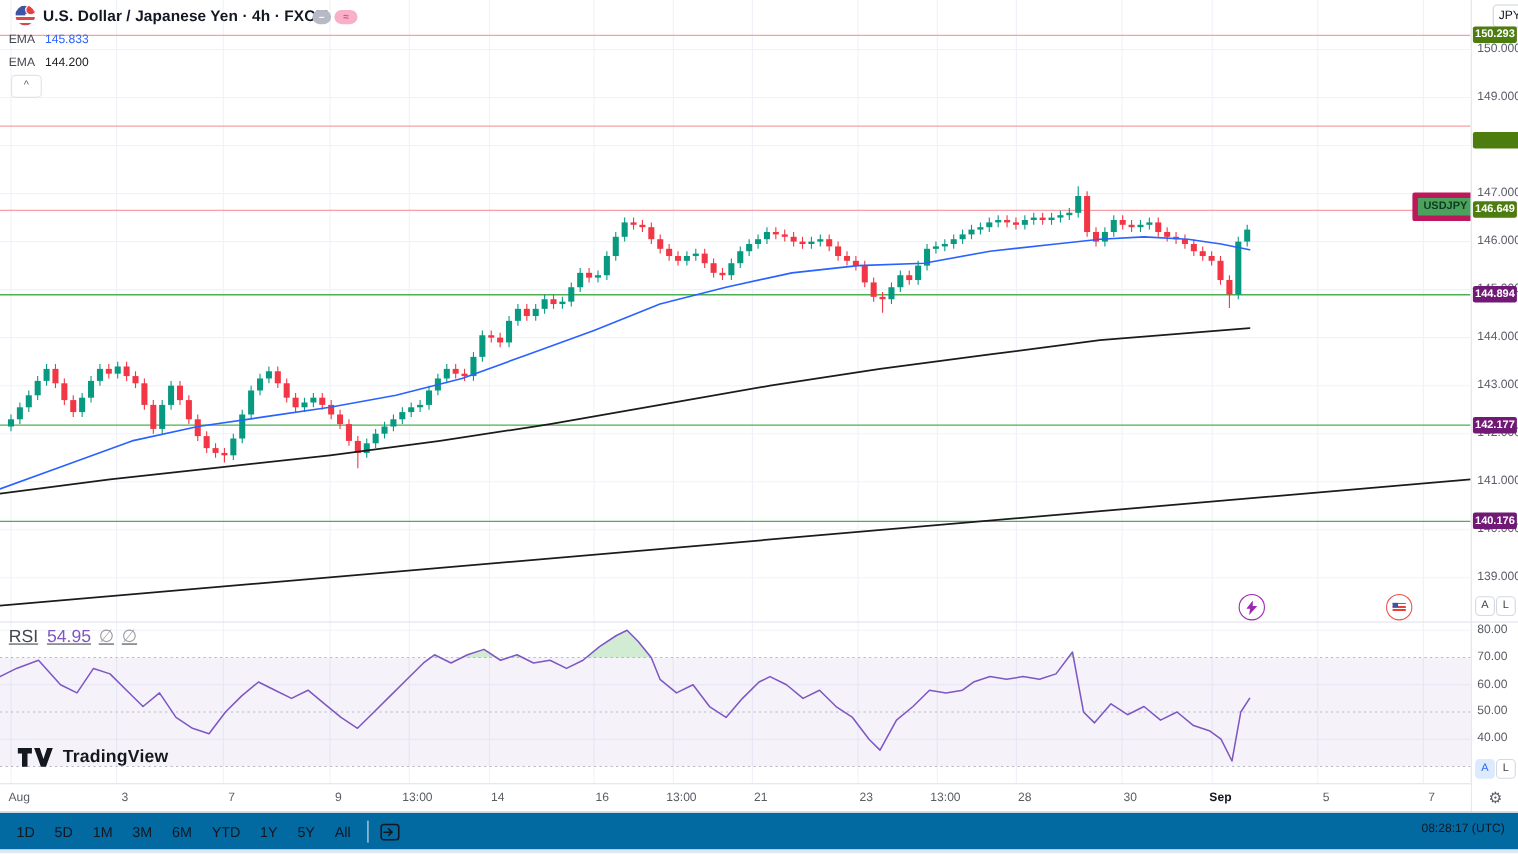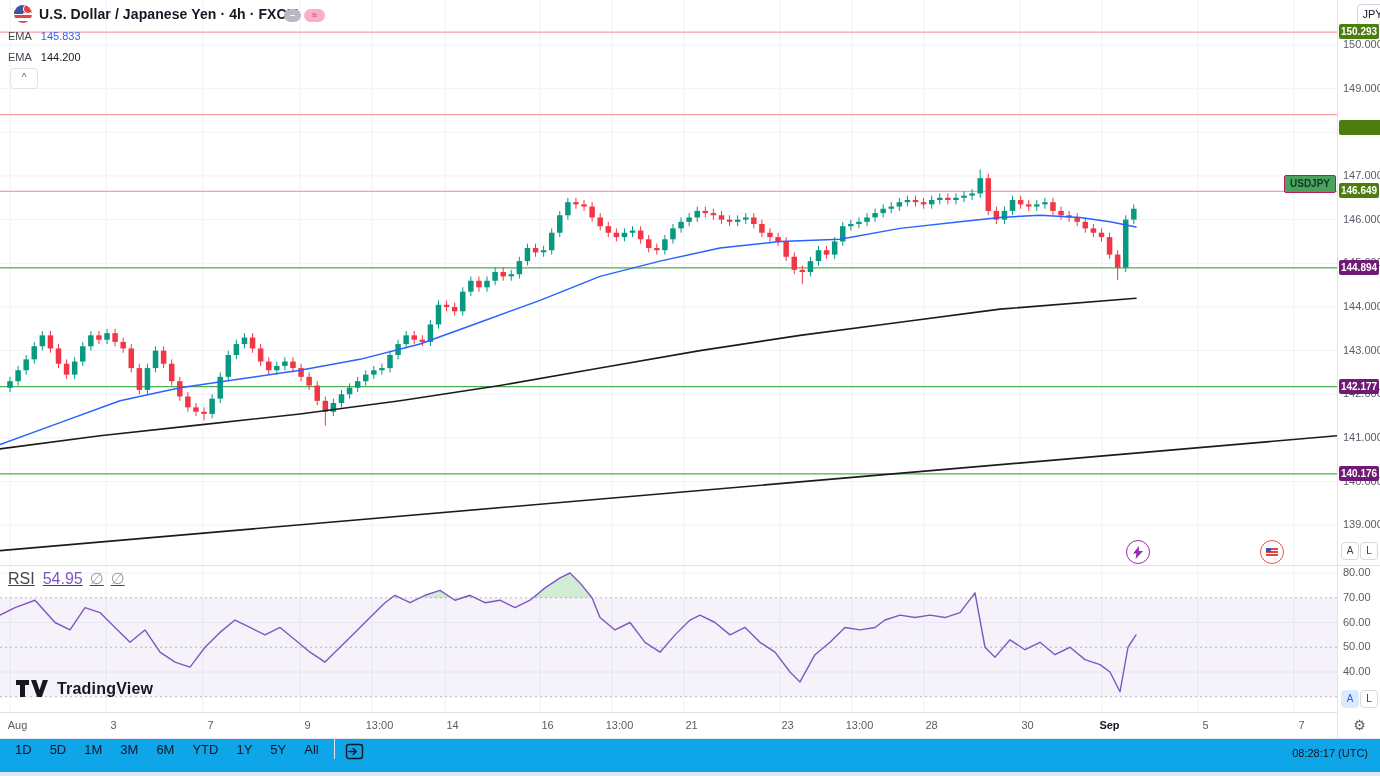--- a/index.html
+++ b/index.html
@@ -43,36 +43,36 @@
   .plabel{position:absolute;left:5px;font-size:11px;color:#585c66;}
   .tag{position:absolute;left:1px;width:40px;height:15px;border-radius:2px;color:#fff;font-size:10px;
        font-weight:700;text-align:center;line-height:15px;}
   .tag.red{background:#4d7c0f;} .tag.green{background:#701a75;}
   .albtn{position:absolute;width:16px;height:16px;border:1px solid #d6d9e0;border-radius:4px;background:#fff;
          font-size:10px;color:#3a3e48;text-align:center;line-height:15px;cursor:pointer;}
   .albtn.active{background:#dbeafc;border-color:#dbeafc;color:#2962FF;}
   #axgear{position:absolute;left:0;top:713px;width:43px;height:25px;text-align:center;font-size:14px;color:#5d606b;
           line-height:25px;cursor:pointer;}
   
-  #symtag{position:absolute;z-index:4;width:50px;height:16px;background:#4aa25e;border:1px solid #be185d;border-radius:2px;
+  #symtag{position:absolute;z-index:4;width:50px;height:16px;background:#4aa25e;border:5px solid #be185d;border-radius:2px;
           color:#0e3a1e;font-size:10px;font-weight:700;text-align:center;line-height:15px;}
   
   #timebar{position:absolute;left:0;top:712px;width:1337px;height:26px;border-top:1px solid #e0e3eb;background:#fff;z-index:5;}
   .tlabel{position:absolute;top:6px;transform:translateX(-50%);font-size:11px;color:#585c66;padding-left:15px;}
   .tlabel.bold{font-weight:700;color:#131722;}
   
   .evicon{position:absolute;width:22px;height:22px;border-radius:50%;background:#fff;z-index:4;
           display:flex;align-items:center;justify-content:center;}
   #ev-flash{left:1126px;top:540px;border:1.5px solid #9C27B0;}
   #ev-flag{left:1260px;top:540px;border:1.5px solid #ef5350;overflow:hidden;}
   #ev-flag .miniflag{width:12px;height:9px;background:repeating-linear-gradient(#e5413f 0 1.5px,#fff 1.5px 3px);position:relative;}
   #ev-flag .miniflag i{position:absolute;left:0;top:0;width:5px;height:4.5px;background:#3c55a5;}
   
-  #toolbar{position:absolute;left:0;top:738px;width:1380px;height:34px;border-top:1px solid #e0e3eb;background:#0ea5e9;
-           z-index:9;display:flex;align-items:flex-start;}
+  #toolbar{position:absolute;left:0;top:738px;width:1380px;height:34px;border-top:1px solid #e0e3eb;background:#0369a1;
+           z-index:9;display:flex;align-items:center;}
   #ranges{display:flex;align-items:center;gap:4px;margin-left:8px;}
   .range{font-size:13px;color:#131722;padding:3px 7px;border-radius:4px;cursor:pointer;}
   #tb-div{width:1px;height:20px;background:#e0e3eb;margin:0 8px;}
   #gotodate{width:24px;height:24px;display:flex;align-items:center;justify-content:center;cursor:pointer;}
   #clock{position:absolute;right:12px;top:8px;font-size:11px;color:#131722;}
   #bluestrip{position:absolute;left:0;top:772px;width:1380px;height:4px;background:#dde7f8;z-index:10;}
 </style>
 </head>
 <body>
 <div id="app">

